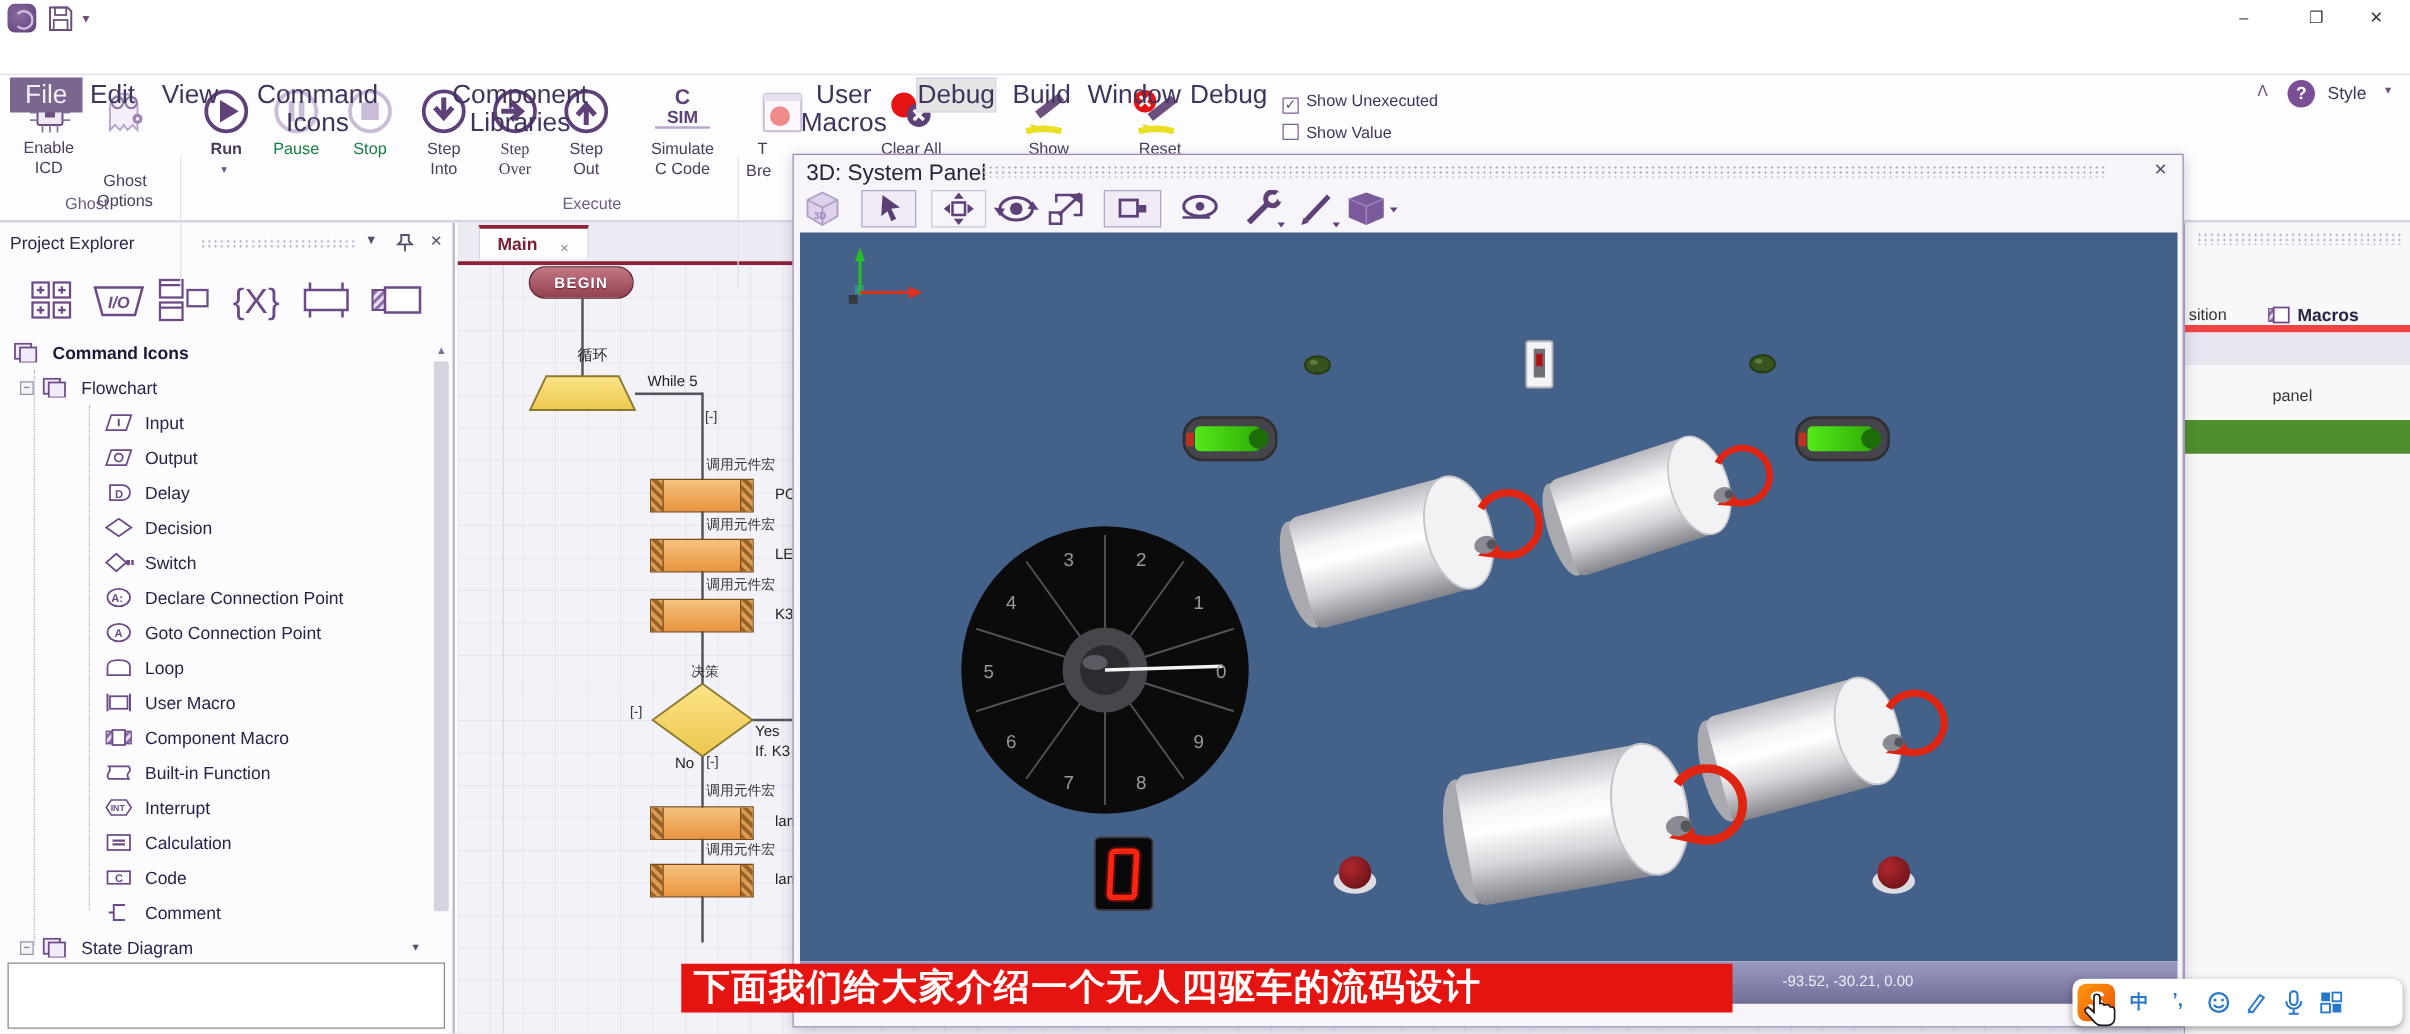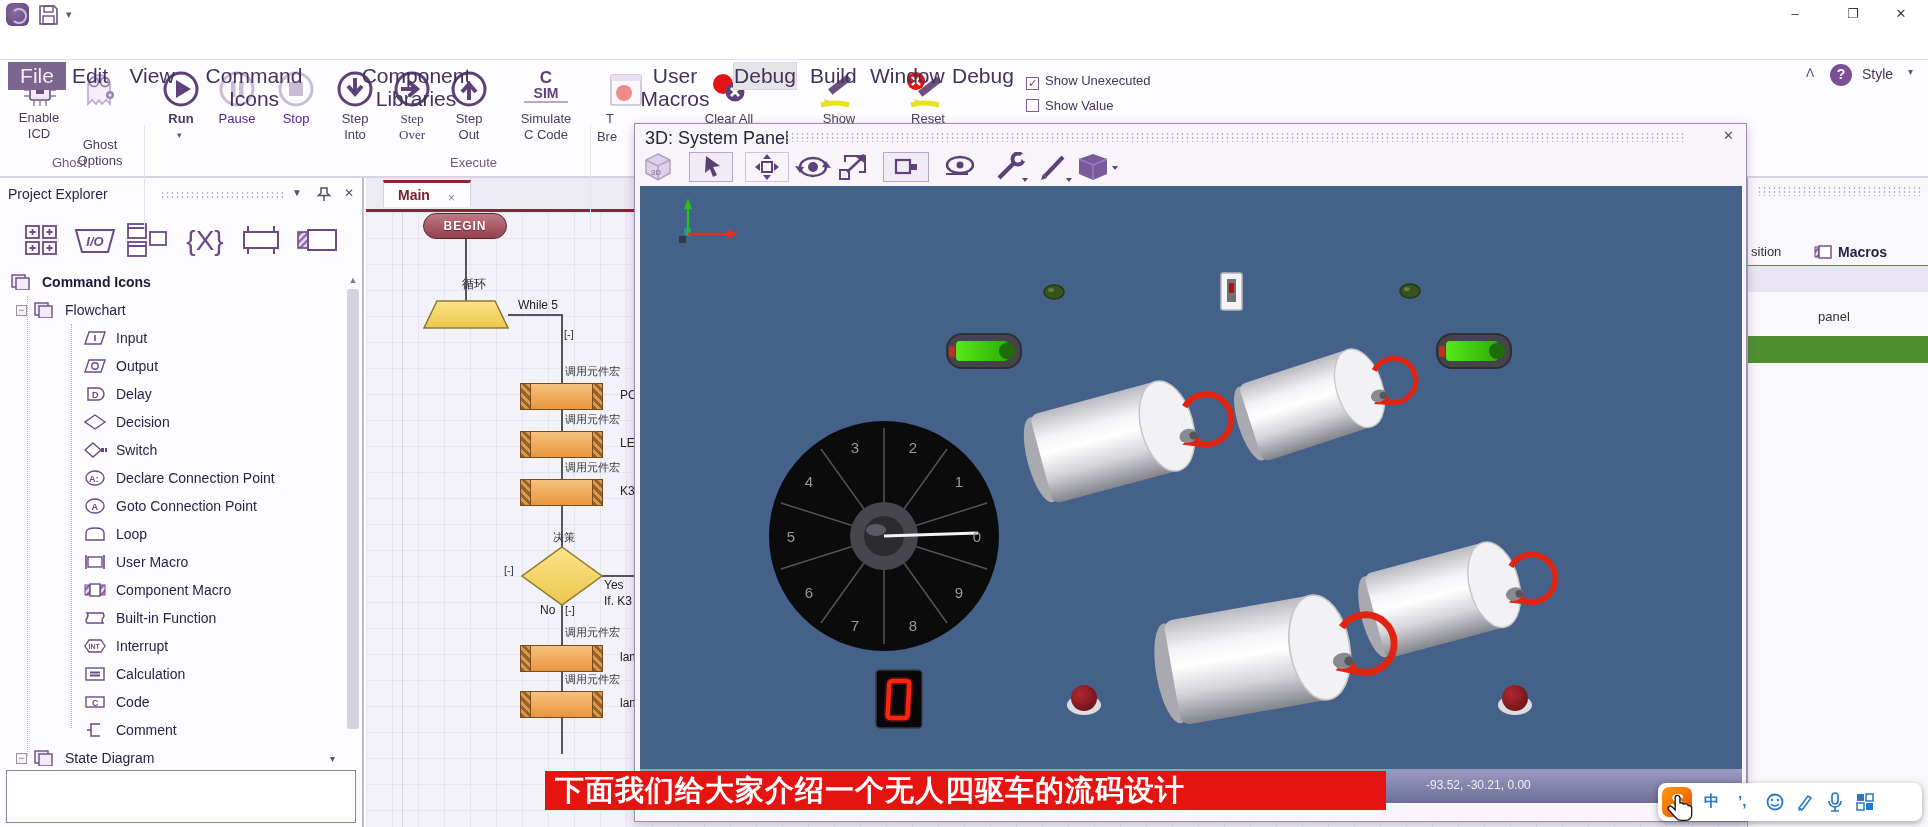--- a/index.html
+++ b/index.html
@@ -30,21 +30,21 @@
   #mb-help { left:1830px; top:34px; width:22px; height:22px; border-radius:50%; background:#7a4f96;
              color:#fff; text-align:center; line-height:21px; font-size:14px; font-weight:bold; }
   #mb-style { left:1862px; top:36px; font-size:14px; color:#40345c; }
   #mb-style-arrow { left:1908px; top:36px; font-size:10px; color:#6b4f7d; }
 
   
   #ribbon { left:0; top:61px; width:1928px; height:117px; background:#fdfcfe;
             border-bottom:2px solid #d8d2e2; z-index:3; }
   .rdiv { top:64px; width:1px; height:106px; background:#e6e0f0; }
   .rlabel { font-size:13px; color:#4a3c5c; text-align:center; line-height:16px; }
-  .rlabel2 { font-size:13px; color:#4c1d95; text-align:center; line-height:16px; }
+  .rlabel2 { font-size:13px; color:#15803d; text-align:center; line-height:16px; }
   .grouplabel { font-size:13px; color:#6b5a82; }
   .rsmallarrow { font-size:9px; color:#6b4f7d; }
   .chkrow { font-size:13px; color:#40345c; }
   .chkbox { display:inline-block; width:13px; height:13px; border:1.5px solid #7a5f96;
             background:#fff; vertical-align:-2px; margin-right:6px; text-align:center;
             line-height:11px; font-size:11px; color:#5d4178; }
   .cliptop { height:12px; overflow:hidden; font-size:13px; color:#4a3c5c; text-align:center; }
 
   
   #explorer { left:0; top:178px; width:364px; height:649px; background:#fcfbfd;
@@ -524,21 +524,21 @@
       <div class="fclabel" style="left:254px; top:438px;">lam</div>
 
       <div class="fcsmall" style="left:199px; top:460px;">调用元件宏</div>
       <div class="macro-rect" style="left:154px; top:479px;"></div>
       <div class="fclabel" style="left:254px; top:484px;">lam</div>
     </div>
   </div>
 
   <div class="abs" id="rightpanel">
     <div class="rp-row dots" style="left:9px; top:8px; width:164px; height:10px;"></div>
-    <div class="rp-row" style="top:60px; height:28px; border-bottom:1px solid #ef4444; line-height:28px;">
+    <div class="rp-row" style="top:60px; height:28px; border-bottom:6px solid #ef4444; line-height:28px;">
       <span style="position:absolute; left:3px;">sition</span>
       <svg style="position:absolute; left:66px; top:6px;" width="18" height="16" viewBox="0 0 18 16">
         <rect x="1" y="3" width="4" height="10" fill="url(#hatchP)" stroke="#6b4a86"></rect>
         <rect x="5" y="2" width="12" height="12" fill="#fff" stroke="#6b4a86" stroke-width="1.4"></rect>
       </svg>
       <span style="position:absolute; left:90px; font-weight:bold; color:#2a2244; font-size:14px;">Macros</span>
     </div>
     <div class="rp-row" style="top:88px; height:26px; background:#e8e4f0;"></div>
     <div class="rp-row" style="top:126px; height:26px; line-height:26px;">
       <span style="position:absolute; left:70px;">panel</span>

